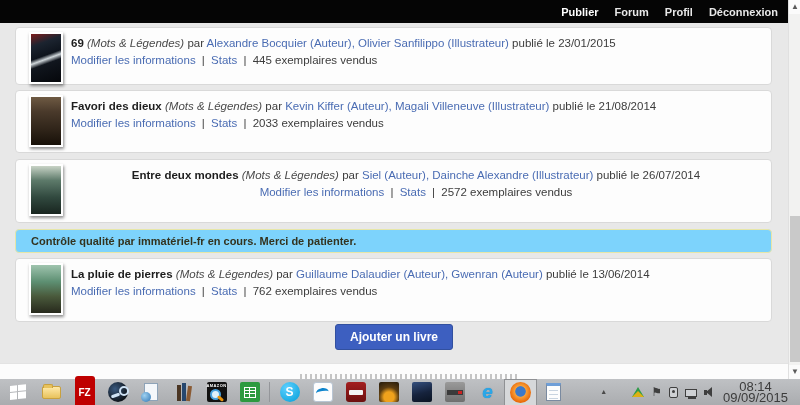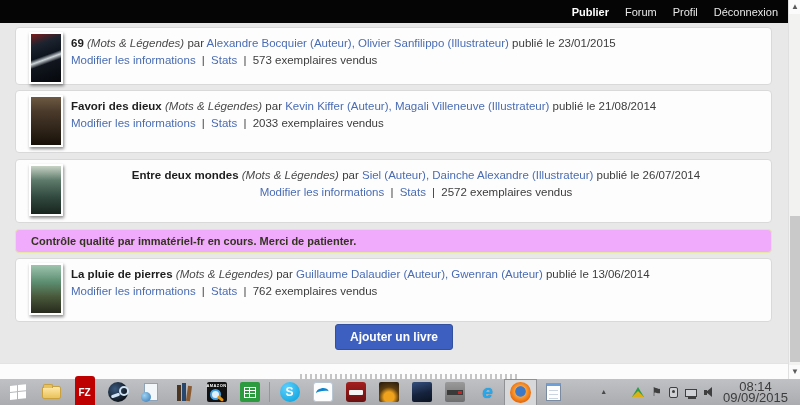--- a/index.html
+++ b/index.html
@@ -1,21 +1,21 @@
 <!DOCTYPE html>
 <html><head>
 <meta charset="utf-8">
 <style>
   html,body{margin:0;padding:0;background:#777;}
   *{box-sizing:border-box;font-family:"Liberation Sans",sans-serif;}
   #screen{position:relative;width:800px;height:405px;background:#e8e8e8;overflow:hidden;}
 
   
   .topbar{position:absolute;left:0;top:0;width:788px;height:23px;background:#050505;display:flex;justify-content:flex-end;align-items:center;gap:16px;padding-right:10px;}
-  .topbar a{color:#e8e8e8;font-size:11px;text-decoration:none;}
+  .topbar a{color:#e8e8e8;font-size:11px;text-decoration:none;font-weight:bold;}
   .topbar a.bold{font-weight:bold;color:#fff;}
 
   
   .scrollbar{position:absolute;right:0;top:0;width:12px;height:379px;background:#f2f2f1;border-left:1px solid #e0e0e0;}
   .sb-arrow{position:absolute;left:0;width:12px;height:14px;color:#5a5a5a;font-size:8px;line-height:14px;text-align:center;background:#fbfbfb;}
   .sb-arrow.up{top:0;}
   .sb-arrow.down{bottom:0;}
   .sb-thumb{position:absolute;left:1px;top:216px;width:10px;height:146px;background:#c9c9c9;}
 
   
@@ -25,21 +25,21 @@
   .cover.c2{background:linear-gradient(180deg,#6e5a43 0%,#4a3a2b 30%,#2e2318 70%,#171008 100%);}
   .cover.c3{background:linear-gradient(180deg,#c8d3c6 0%,#5d7a6a 30%,#31493f 65%,#18251f 100%);}
   .cover.c4{background:linear-gradient(180deg,#9fc4ae 0%,#5d8f72 35%,#4a5a3c 65%,#27291c 100%);}
   .book-text{padding:7px 10px 0 55px;font-size:11.5px;color:#3c3c3c;line-height:17px;}
   .book-title{font-weight:bold;color:#1d1d1d;}
   .book-series{font-style:italic;color:#4a4a4a;}
   .lnk{color:#4a6cb3;text-decoration:none;cursor:pointer;}
   .sep{color:#3c3c3c;margin:0 3px;}
 
   
-  .notice{position:absolute;left:15px;top:229px;width:757px;height:24px;background:#f0abfc;border:1px solid #e6e6a8;border-radius:4px;display:flex;align-items:center;}
+  .notice{position:absolute;left:15px;top:229px;width:757px;height:24px;background:#7dd3fc;border:1px solid #e6e6a8;border-radius:4px;display:flex;align-items:center;}
   .notice span{font-size:11px;font-weight:bold;color:#33331f;padding-left:15px;}
 
   
   .addbtn-row{position:absolute;left:0;top:324px;width:788px;text-align:center;}
   .addbtn{display:inline-block;background:#3d5fc0;color:#ffffff;font-size:12px;font-weight:bold;padding:5px 14px;border:1px solid #32509f;border-radius:3px;cursor:pointer;}
 
   
   .footerstrip{position:absolute;left:0;top:363px;width:788px;height:16px;background:#fcfcfc;border-top:1px solid #e3e3e3;}
   .clipped-text{position:absolute;left:300px;top:10px;width:218px;height:5px;opacity:.5;
     background:repeating-linear-gradient(90deg,#8d8d8d 0 2px,transparent 2px 5px);}
@@ -141,21 +141,21 @@
         <span class="book-series">(Mots &amp; Légendes)</span>
         <span>par</span>
         <a class="lnk">Alexandre Bocquier (Auteur), Olivier Sanfilippo (Illustrateur)</a>
         <span>publié le 23/01/2015</span>
       </div>
       <div>
         <a class="lnk">Modifier les informations</a>
         <span class="sep">|</span>
         <a class="lnk">Stats</a>
         <span class="sep">|</span>
-        <span>573 exemplaires vendus</span>
+        <span>445 exemplaires vendus</span>
       </div>
     </div>
   </div>
 
   <div class="card" style="top:90px;height:63px;">
     <div class="cover c2"></div>
     <div class="book-text">
       <div>
         <span class="book-title">Favori des dieux</span>
         <span class="book-series">(Mots &amp; Légendes)</span>

